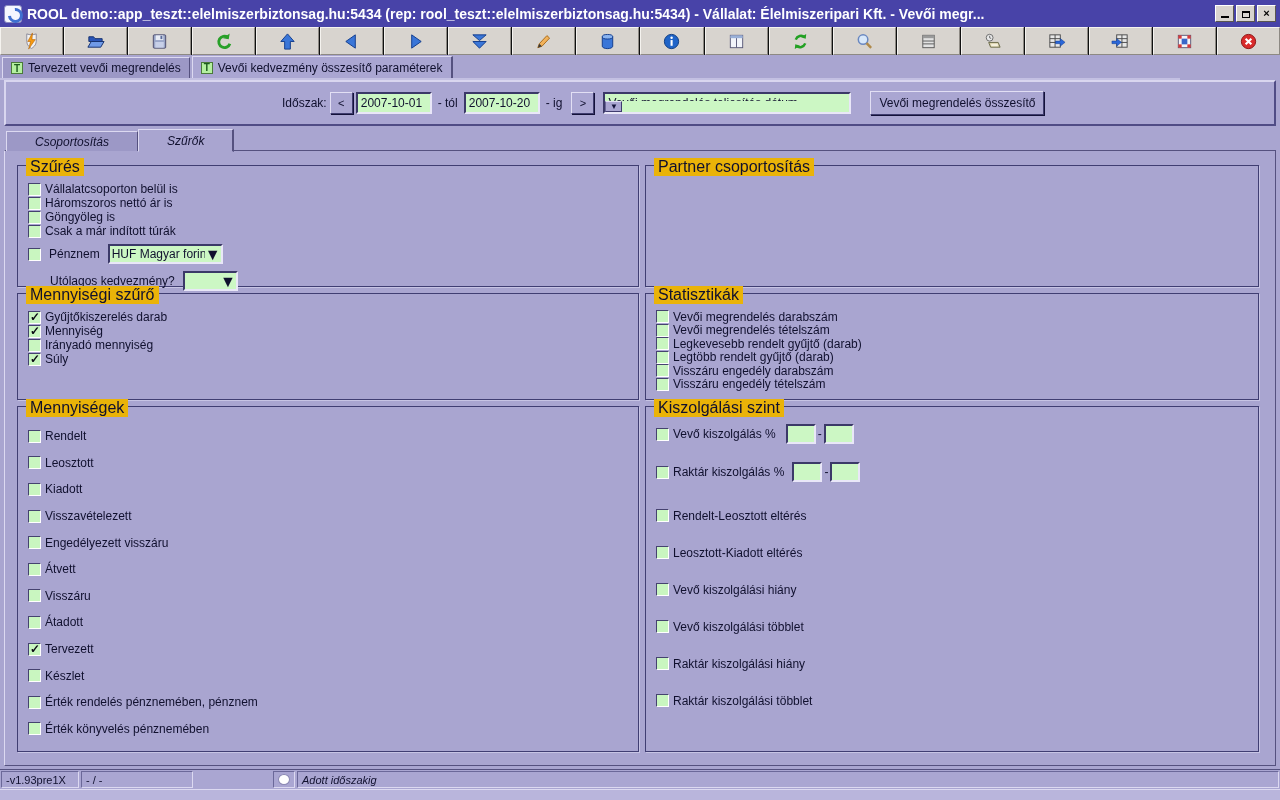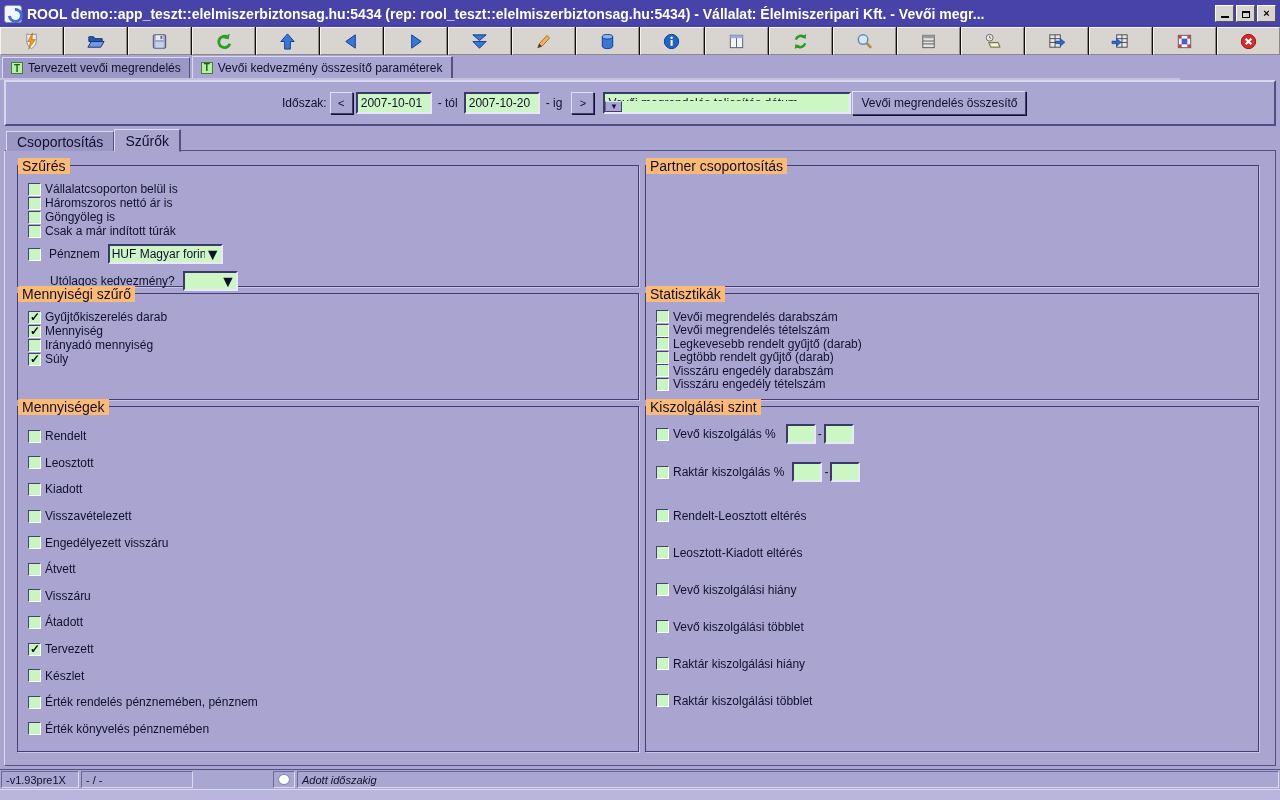--- a/index.html
+++ b/index.html
@@ -57,39 +57,39 @@
     height:22px; font-family:"Liberation Sans",sans-serif; font-size:12px; color:#10102e; padding:0 3px; }
   .datefield { width:76px; }
   .dash-lbl { margin:0 6px; white-space:nowrap; }
   .combo { display:flex; height:22px; margin-left:6px;
     border-top:2px solid #3b3968; border-left:2px solid #3b3968;
     border-bottom:2px solid #e9e7f8; border-right:2px solid #e9e7f8; background:#ccf7c4; }
   .combo .cval { font-size:12px; padding:2px 3px 0 3px; white-space:nowrap; overflow:hidden; }
   .combo .carrow { width:17px; background:#aaa6d2; border-left:1px solid #6b6899;
     border-top:1px solid #e2dff4; border-right:1px solid #3f3c6e; border-bottom:1px solid #3f3c6e;
     font-size:8px; color:#14123a; display:flex; align-items:center; justify-content:center; flex:none; }
-  .hbutton { height:24px; margin-left:1px; background:#aaa6d2; padding:0 8px; font-size:12px; white-space:nowrap;
+  .hbutton { height:24px; margin-left:19px; background:#aaa6d2; padding:0 8px; font-size:12px; white-space:nowrap;
     border-top:1px solid #e2dff4; border-left:1px solid #e2dff4;
     border-right:1px solid #3f3c6e; border-bottom:1px solid #3f3c6e;
     box-shadow:1px 1px 0 #14123a; display:flex; align-items:center; color:#10102e;
     font-family:"Liberation Sans",sans-serif; }
 
   
   .subtabs { position:absolute; left:6px; top:128px; height:23px; display:flex; align-items:flex-end; z-index:2; }
-  .stab { font-size:14px; padding:0 10px; display:flex; align-items:center; white-space:nowrap;
-    border-top:1px solid #dcd9f1; border-left:1px solid #dcd9f1; border-right:1px solid #55517f; }
+  .stab { font-size:12px; padding:0 28px; display:flex; align-items:center; white-space:nowrap;
+    border-top:1px solid #dcd9f1; border-left:1px solid #dcd9f1; border-right:1px solid #55517f;font-style:italic; }
   .stab.inactive { background:#9c98c6; height:20px; }
   .stab.active { background:#a9a5d0; height:23px; border-bottom:1px solid #a9a5d0; margin-bottom:-1px; border-right:2px solid #55517f; }
 
   
   .content { position:absolute; left:4px; top:150px; width:1272px; height:616px; background:#a9a5d0;
     border-top:1px solid #55517f; border-left:1px solid #dcd9f1;
     border-right:1px solid #55517f; border-bottom:1px solid #55517f; }
   .group { position:absolute; border:1px solid #403e72; box-shadow:1px 1px 0 #c7c4e4; }
-  .legend { position:absolute; top:-8px; left:0; background:#fdba74; padding:0 4px; font-size:14px; color:#10102e; white-space:nowrap; }
+  .legend { position:absolute; top:-8px; left:8px; background:#eab308; padding:0 4px; font-size:16px; color:#10102e; white-space:nowrap; }
   .gbody { padding:16px 0 0 10px; }
 
   .g-szures        { left:12px;  top:14px;  width:622px; height:122px; }
   .g-partner       { left:640px; top:14px;  width:614px; height:122px; }
   .g-mszuro        { left:12px;  top:142px; width:622px; height:107px; }
   .g-stat          { left:640px; top:142px; width:614px; height:107px; }
   .g-menny         { left:12px;  top:255px; width:622px; height:346px; }
   .g-kisz          { left:640px; top:255px; width:614px; height:346px; }
 
   .row { display:flex; align-items:center; }

